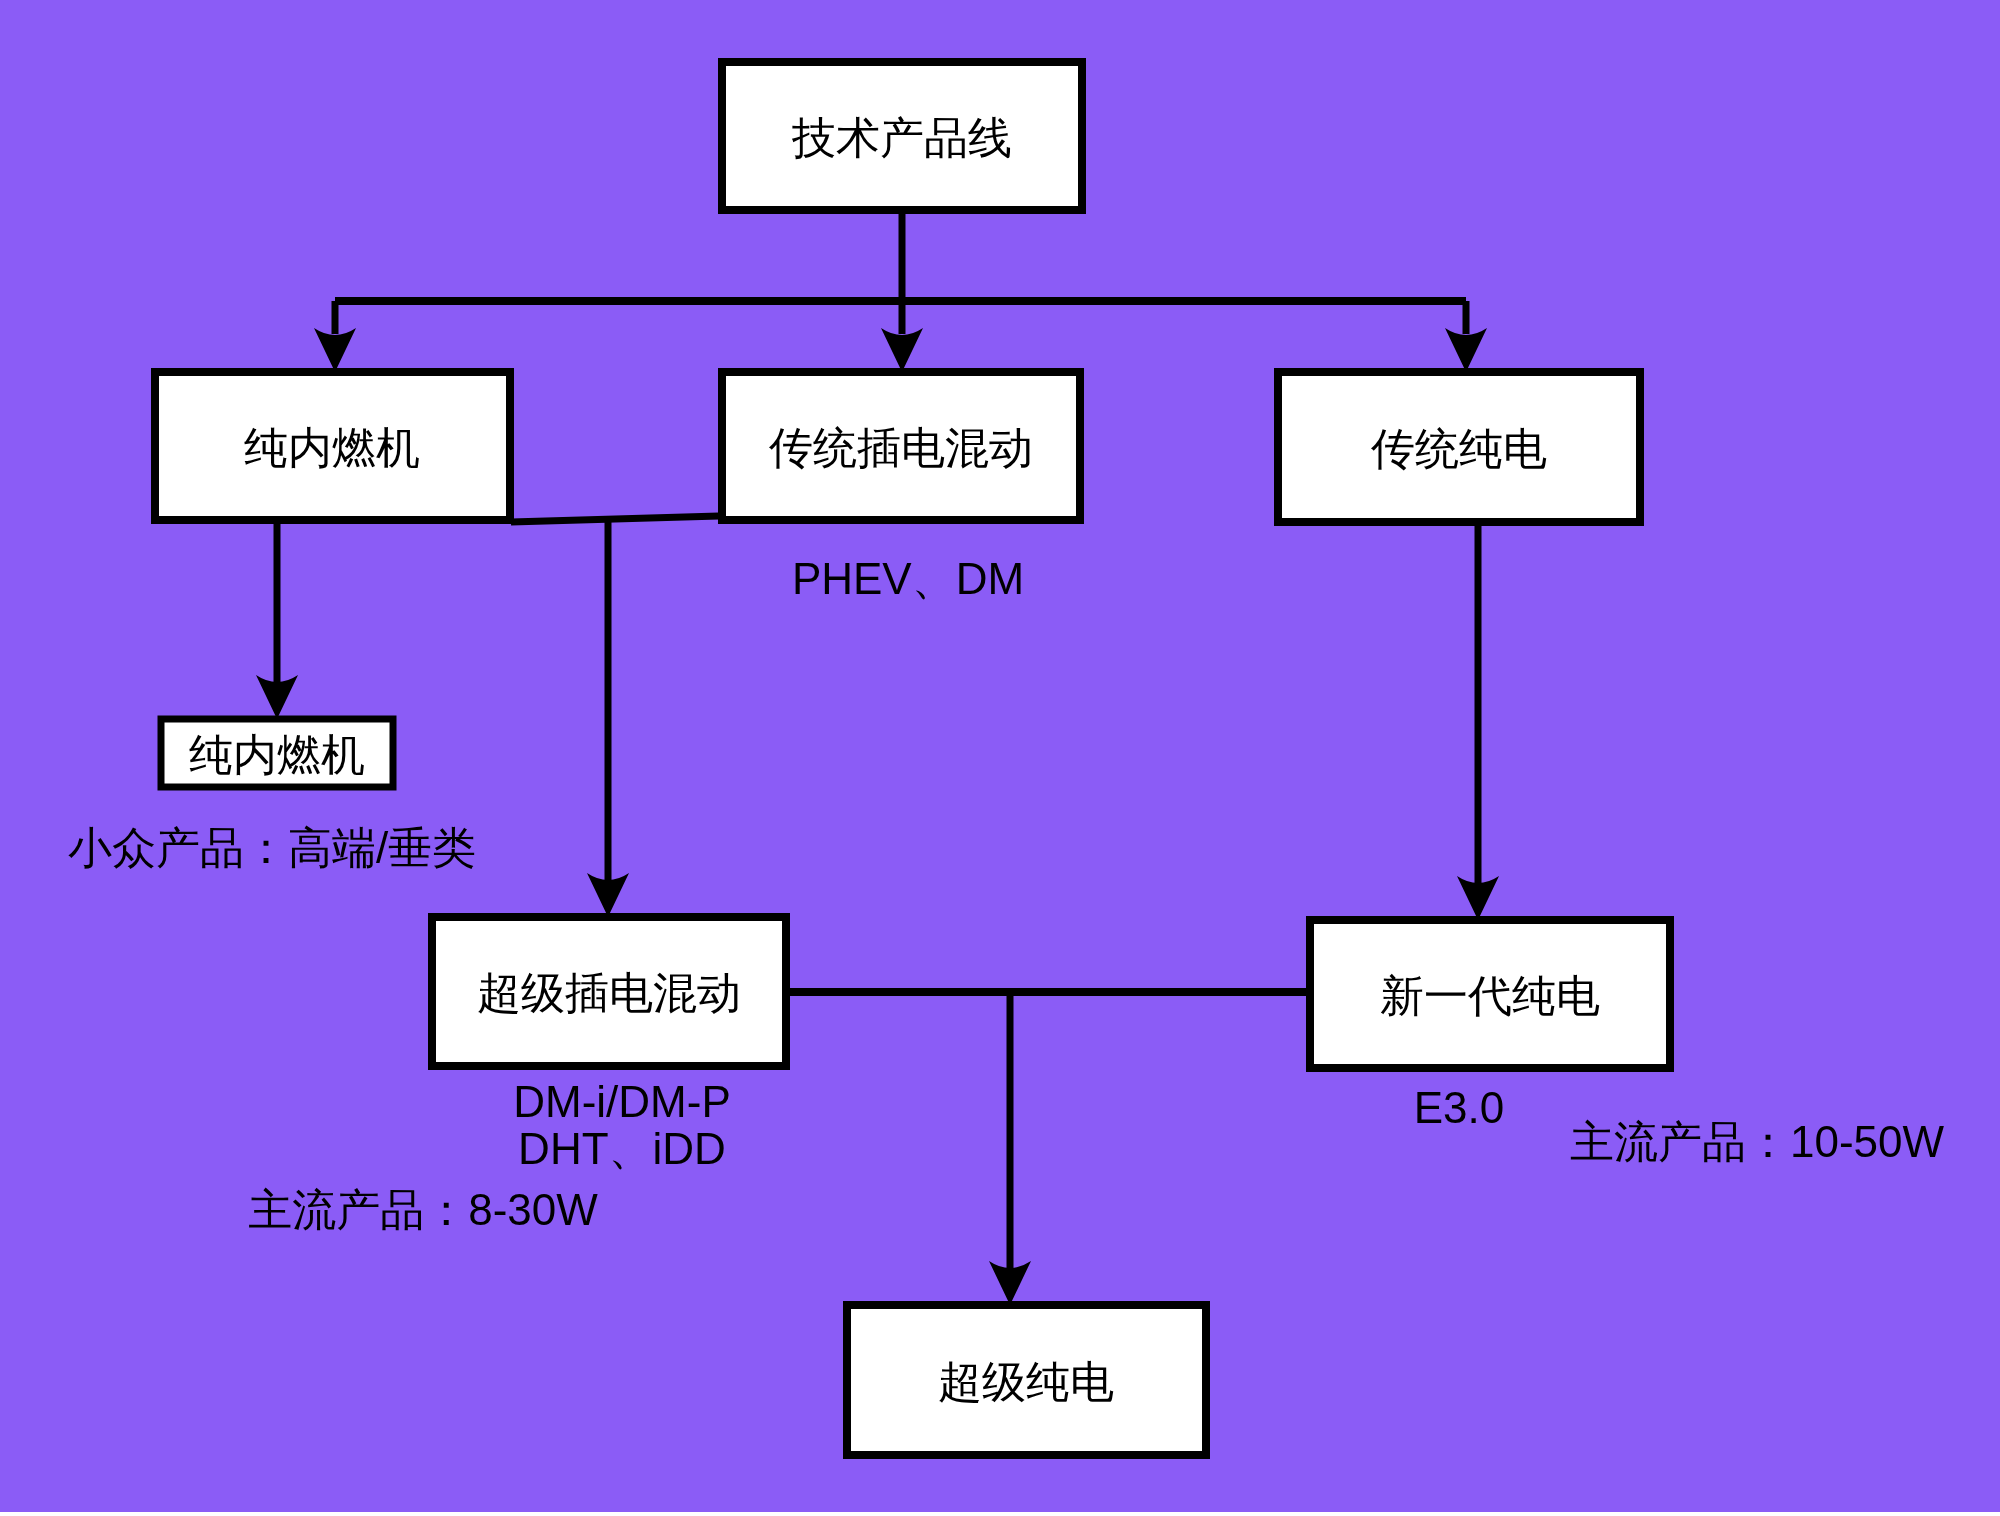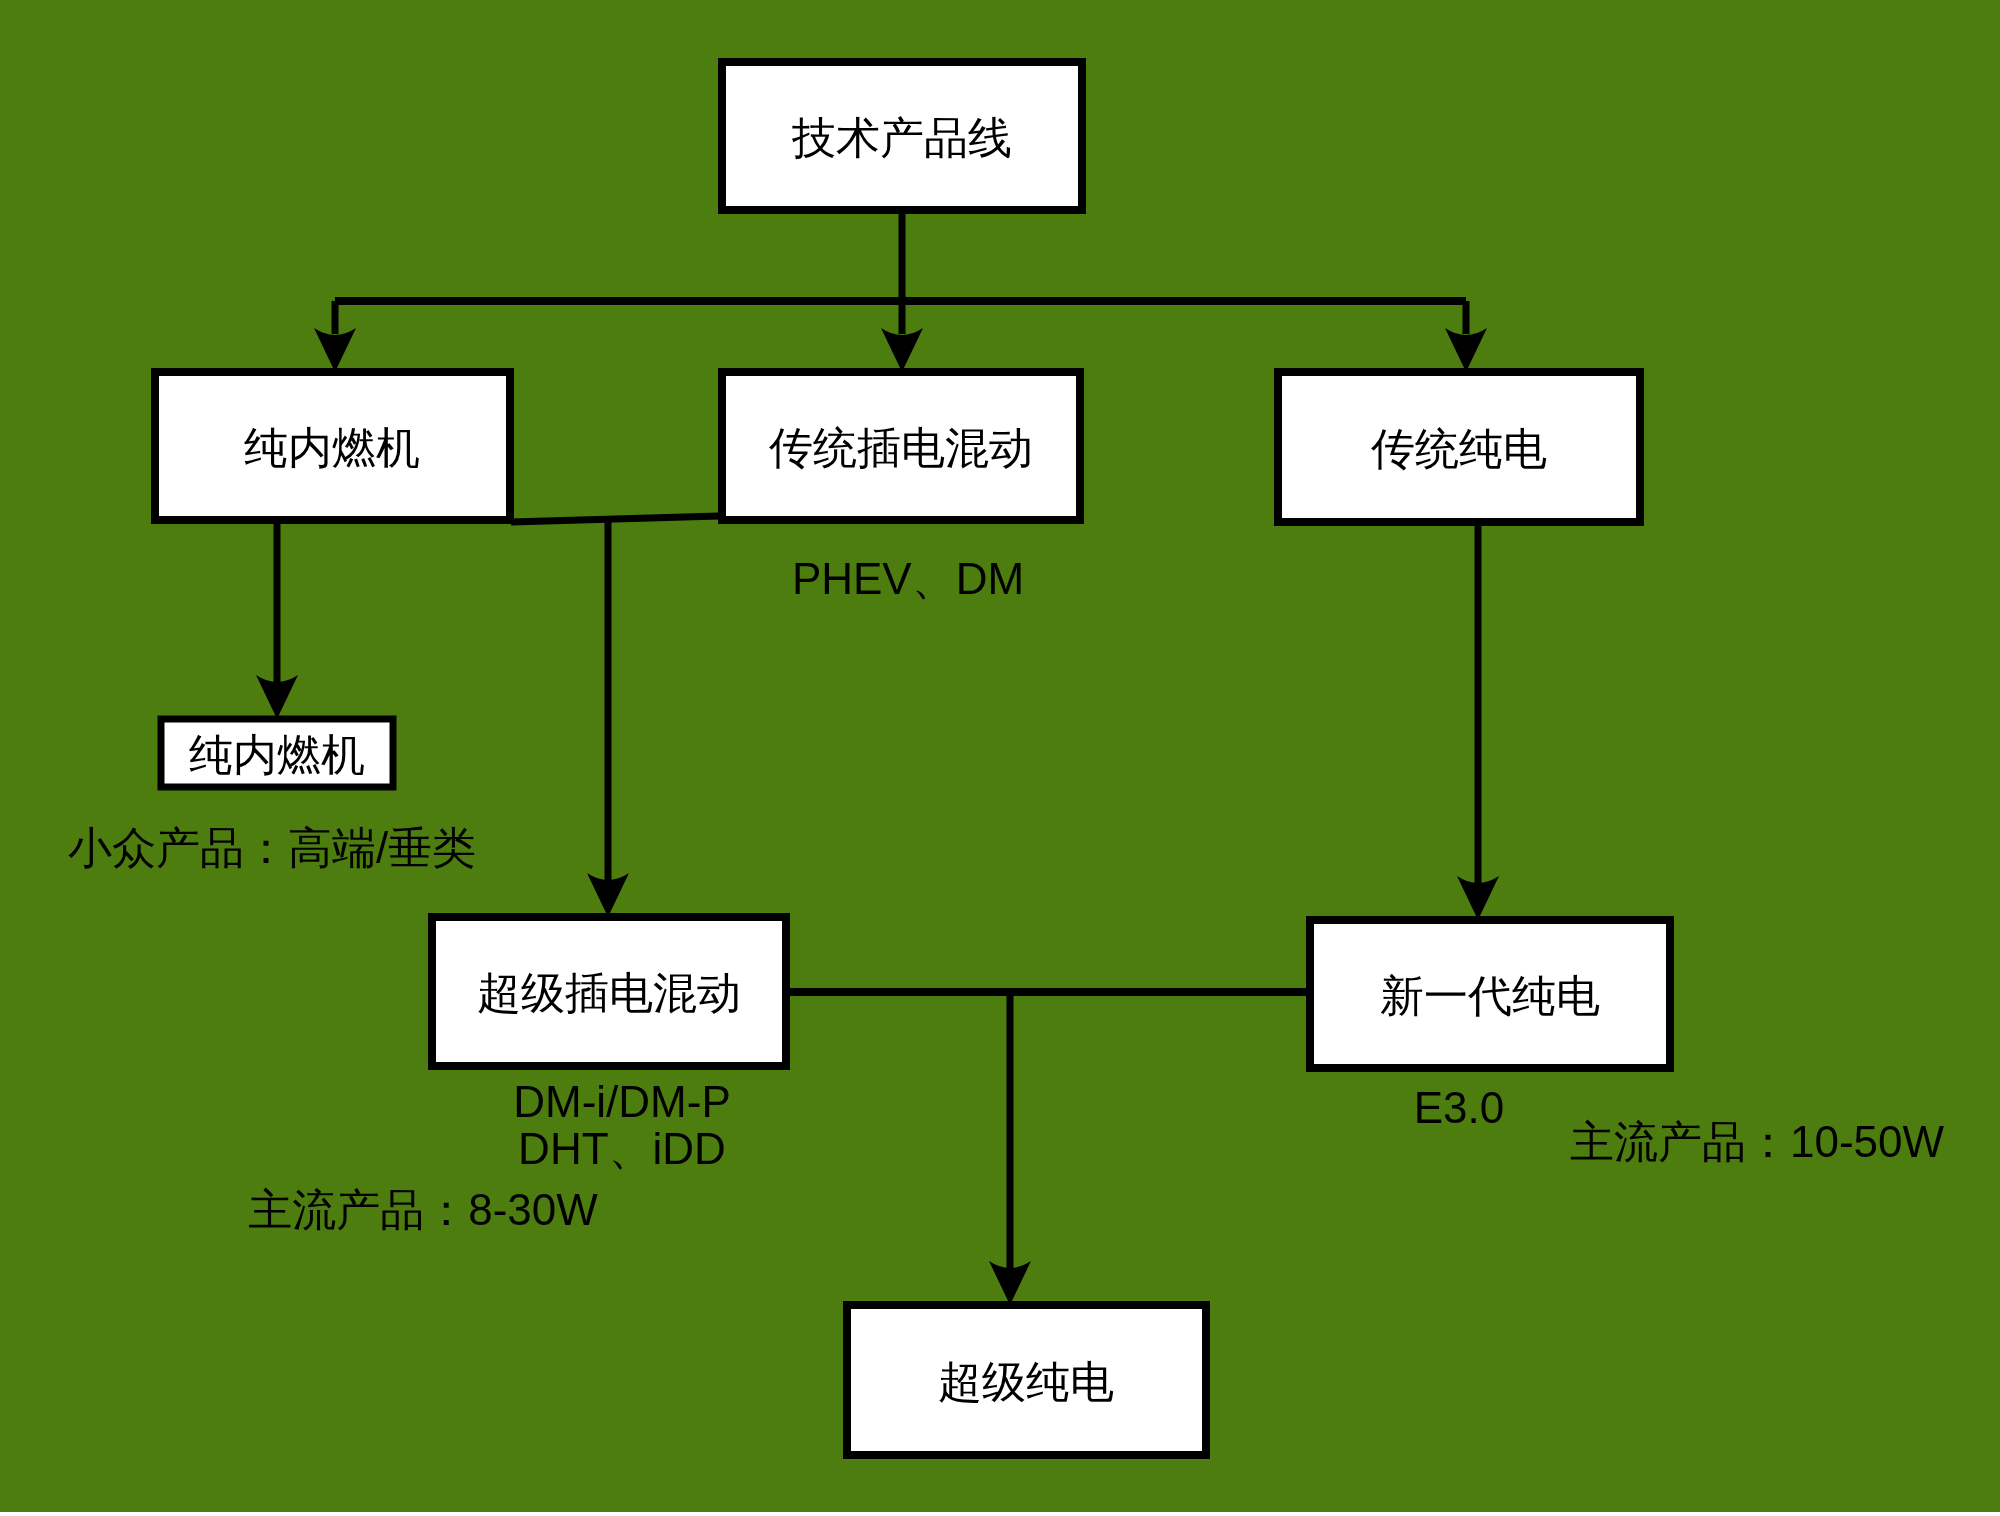--- a/index.html
+++ b/index.html
@@ -4,21 +4,21 @@
 <style>
   html, body {
     margin: 0;
     padding: 0;
     background: #ffffff;
   }
   .stage {
     position: relative;
     width: 2000px;
     height: 1512px;
-    background: #4d7c0f;
+    background: #8b5cf6;
     overflow: hidden;
   }
   svg.diagram {
     display: block;
     width: 2000px;
     height: 1516px;
     font-family: "Liberation Sans", "DejaVu Sans", sans-serif;
   }
   .node-box {
     fill: #ffffff;

